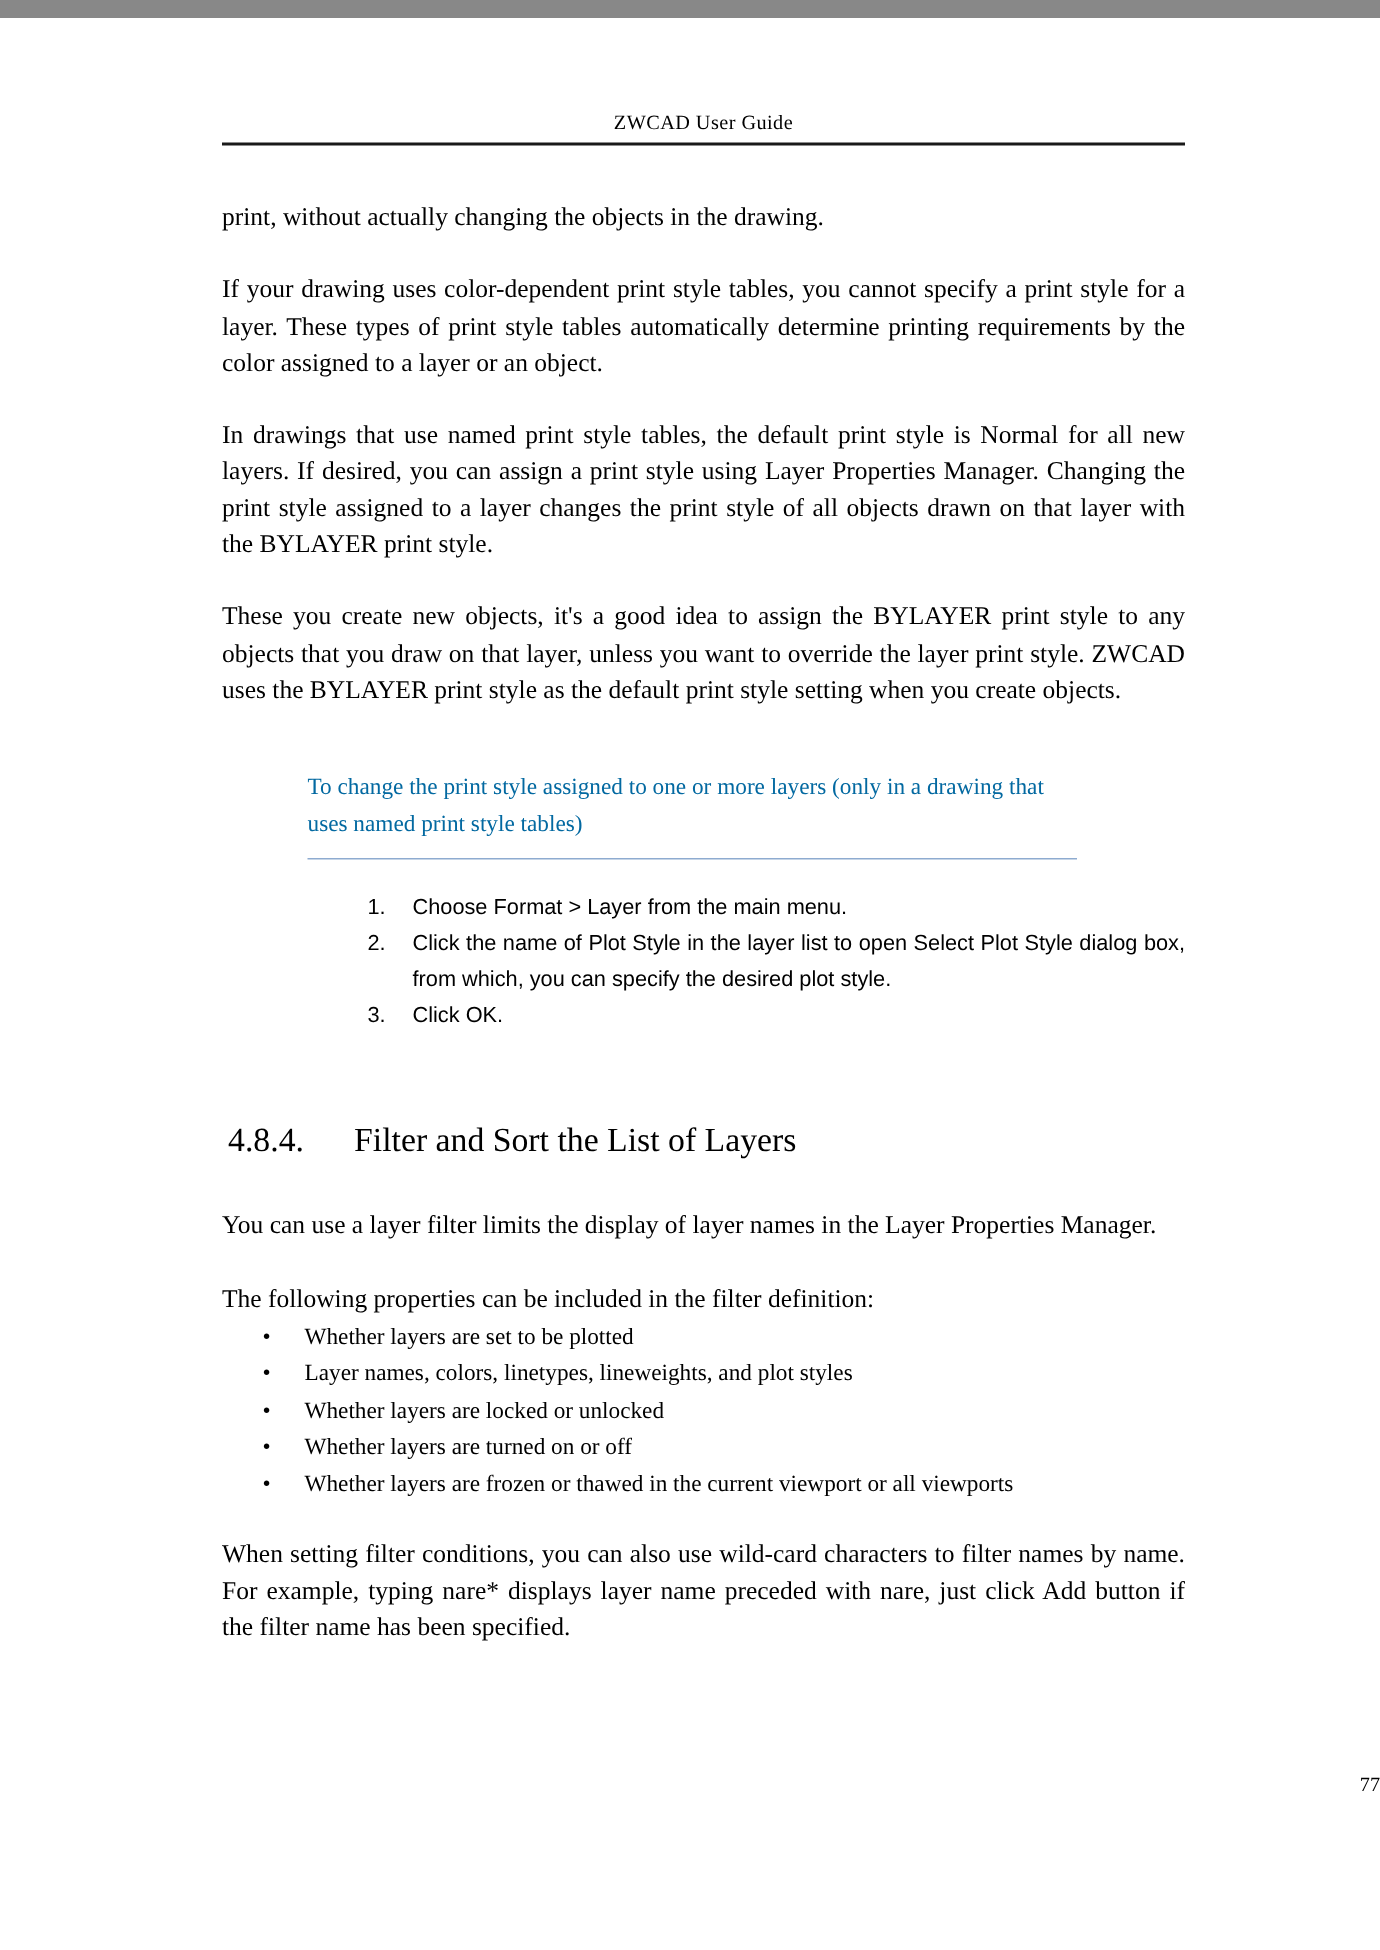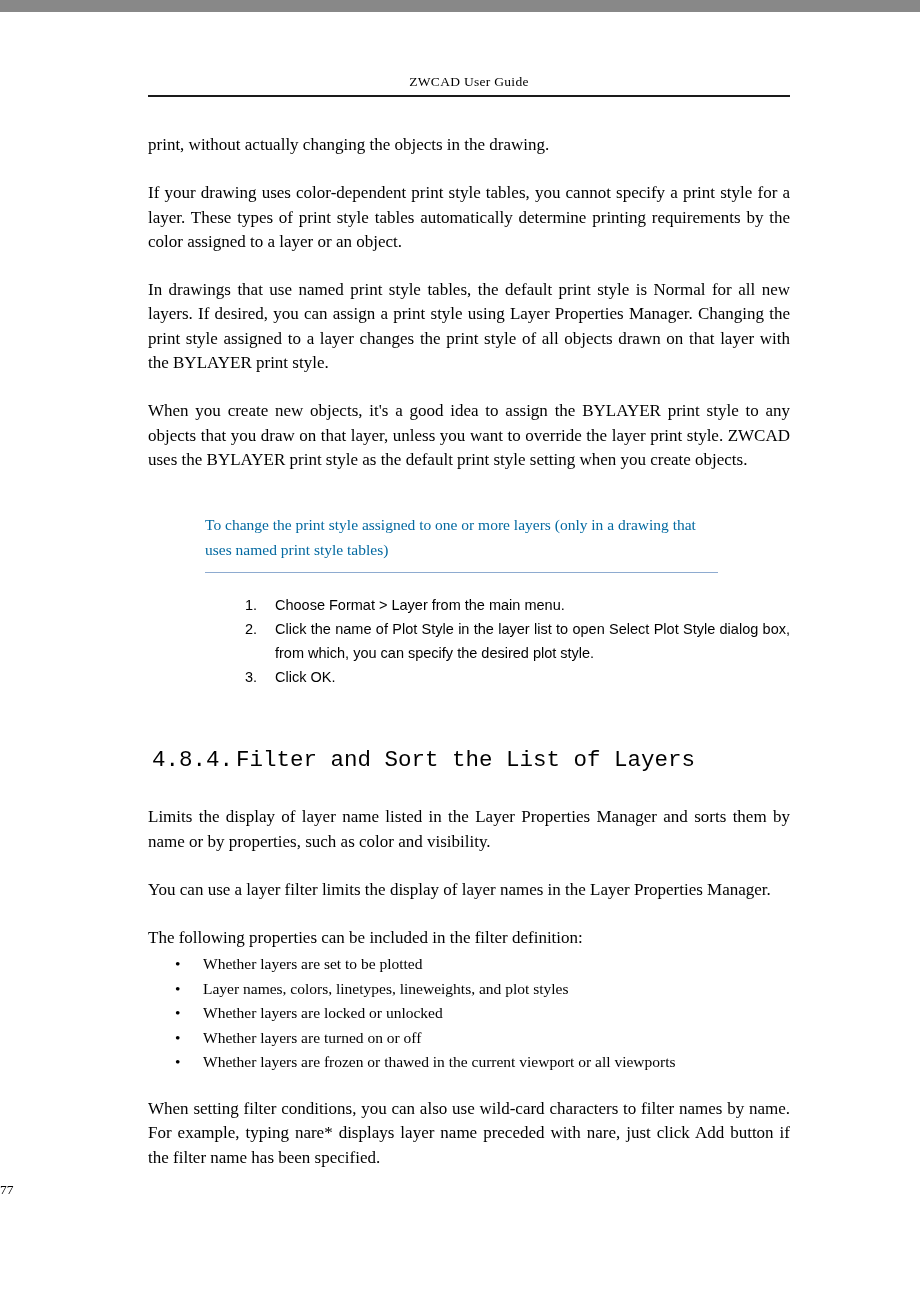--- a/index.html
+++ b/index.html
@@ -42,57 +42,57 @@
     margin: 20px 0 0 97px;
     font-family: "Liberation Sans", sans-serif;
     font-size: 14.5px;
     line-height: 24px;
   }
   .step { display: flex; text-align: justify; }
   .step-num { width: 30px; flex-shrink: 0; }
   .step-text { flex: 1; }
   .section-heading {
     display: flex;
-    font-family: Liberation Mono, monospace;
+    font-family: Liberation Serif, serif;
     font-size: 22.5px;
     font-weight: 400;
     margin: 58px 0 32px 4px;
   }
   .section-number { width: 84px; flex-shrink: 0; }
   .bullets { list-style: none; margin: 1px 0 0 0; }
   .bullet-item {
     display: flex;
     font-size: 15.5px;
     line-height: 24.5px;
   }
   .bullet-mark { margin-left: 27px; width: 28px; flex-shrink: 0; }
   .after-bullets { margin-top: 22px !important; }
   .page-footer {
     position: absolute;
     left: 0; right: 0;
     top: 1170px;
-    text-align: left;
+    text-align: right;
     font-size: 13.5px;
   }
 </style>
 </head>
 <body>
 
 <div class="page">
 
   <header class="page-header">
     <span>ZWCAD User Guide</span>
   </header>
 
   <main class="body-text">
 
     <p>print, without actually changing the objects in the drawing.</p>
     <p>If your drawing uses color-dependent print style tables, you cannot specify a print style for a layer. These types of print style tables automatically determine printing requirements by the color assigned to a layer or an object.</p>
     <p>In drawings that use named print style tables, the default print style is Normal for all new layers. If desired, you can assign a print style using Layer Properties Manager. Changing the print style assigned to a layer changes the print style of all objects drawn on that layer with the BYLAYER print style.</p>
-    <p>When you create new objects, it's a good idea to assign the BYLAYER print style to any objects that you draw on that layer, unless you want to override the layer print style. ZWCAD uses the BYLAYER print style as the default print style setting when you create objects.</p>
+    <p>These you create new objects, it's a good idea to assign the BYLAYER print style to any objects that you draw on that layer, unless you want to override the layer print style. ZWCAD uses the BYLAYER print style as the default print style setting when you create objects.</p>
 
     <div class="procedure-heading">To change the print style assigned to one or more layers (only in a drawing that uses named print style tables)</div>
 
     <div class="steps">
       <div class="step">
         <span class="step-num">1.</span>
         <span class="step-text">Choose Format &gt; Layer from the main menu.</span>
       </div>
       <div class="step">
         <span class="step-num">2.</span>
@@ -102,21 +102,20 @@
         <span class="step-num">3.</span>
         <span class="step-text">Click OK.</span>
       </div>
     </div>
 
     <h2 class="section-heading">
       <span class="section-number">4.8.4.</span>
       <span class="section-title">Filter and Sort the List of Layers</span>
     </h2>
 
-    <p>Limits the display of layer name listed in the Layer Properties Manager and sorts them by name or by properties, such as color and visibility.</p>
     <p>You can use a layer filter limits the display of layer names in the Layer Properties Manager.</p>
     <p style="margin-bottom: 2px;">The following properties can be included in the filter definition:</p>
 
     <ul class="bullets">
       <li class="bullet-item">
         <span class="bullet-mark">•</span>
         <span>Whether layers are set to be plotted</span>
       </li>
       <li class="bullet-item">
         <span class="bullet-mark">•</span>

